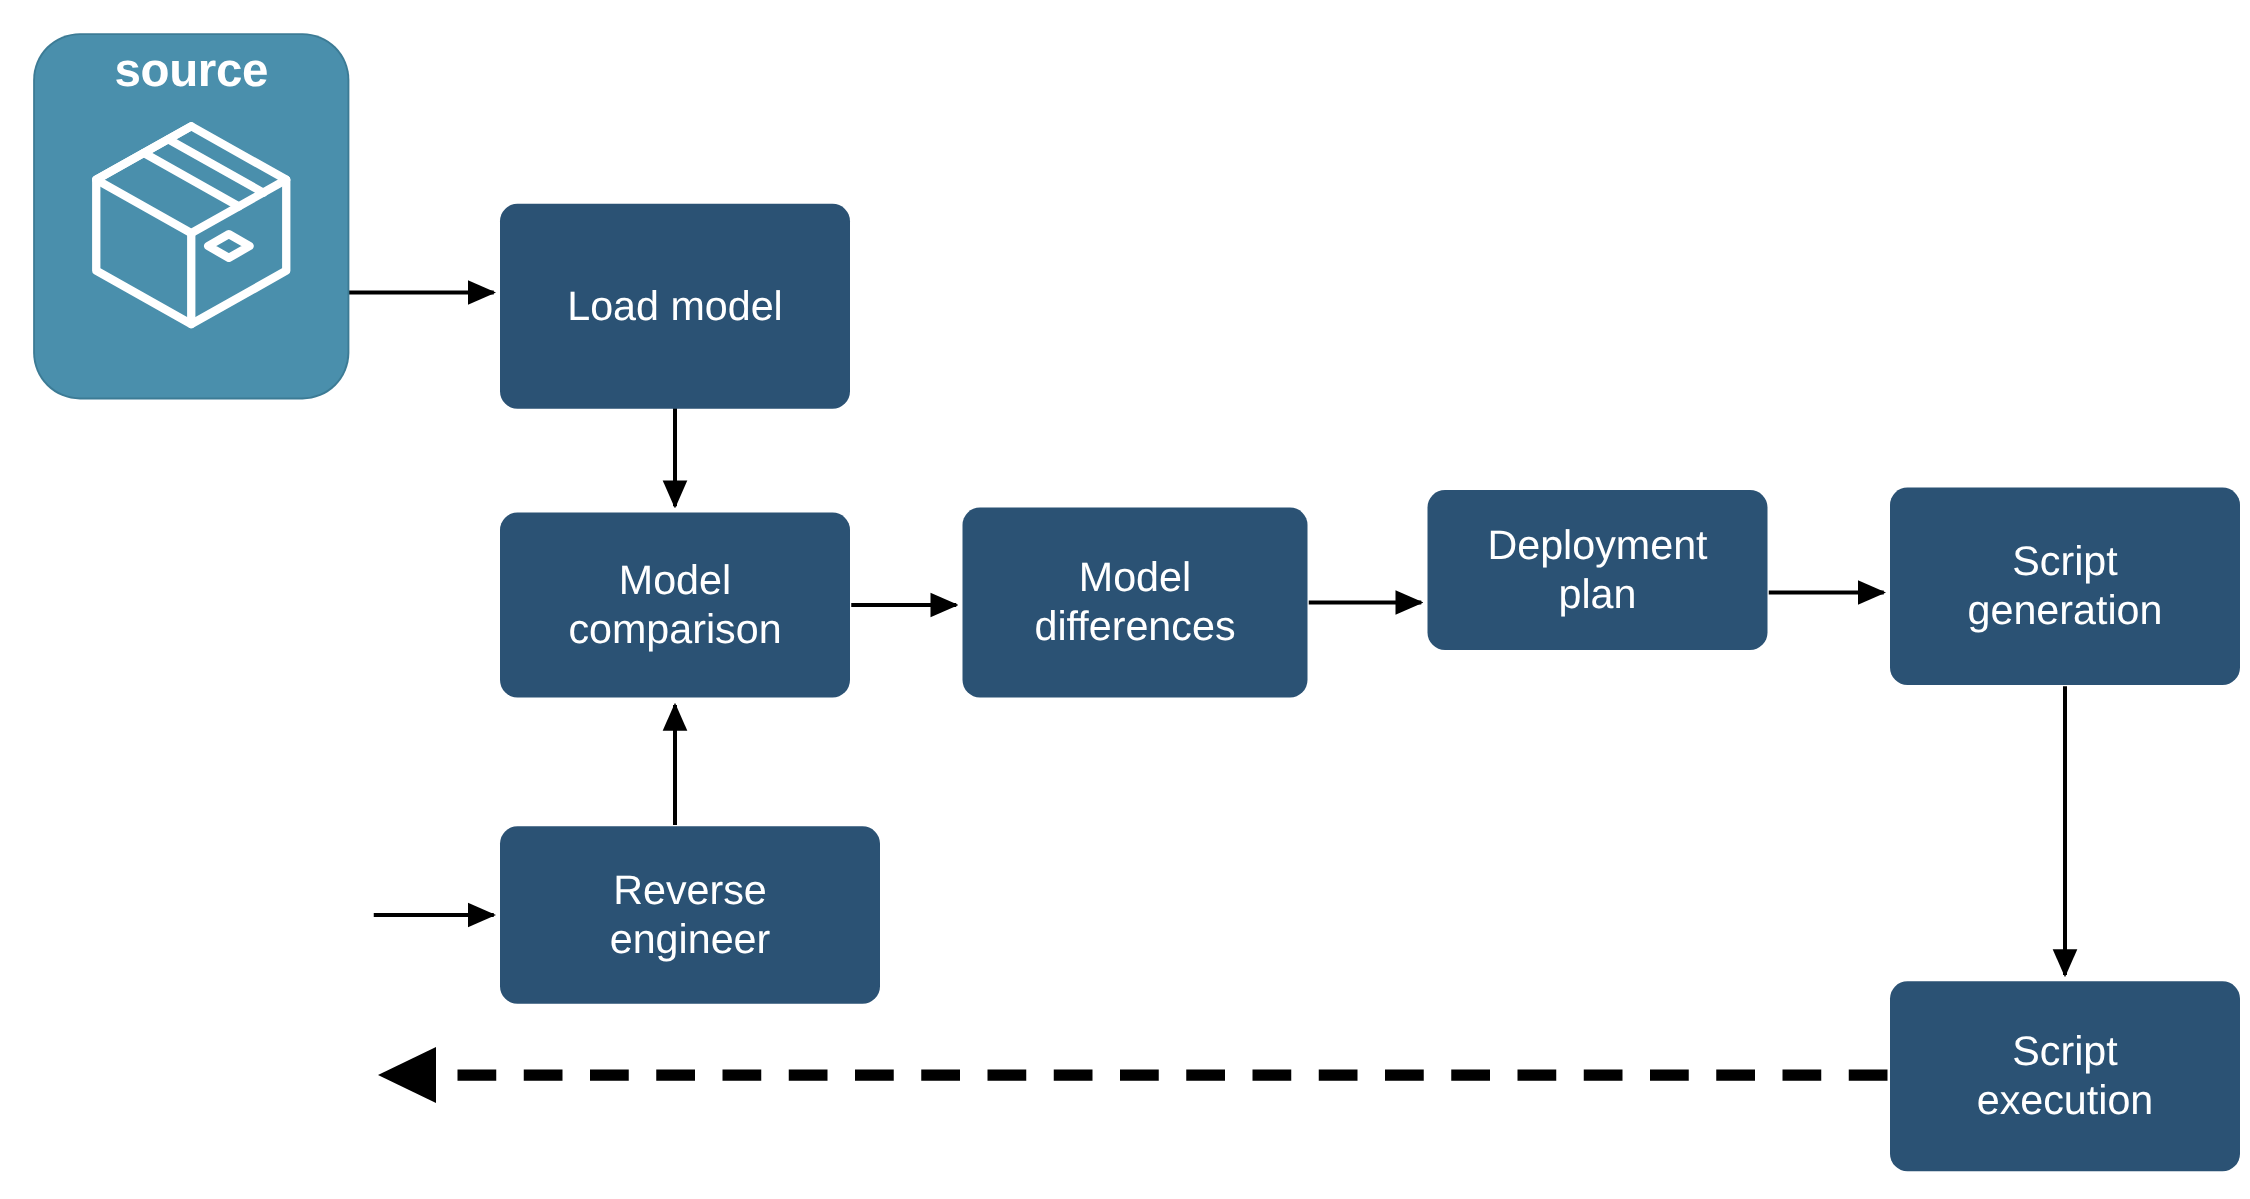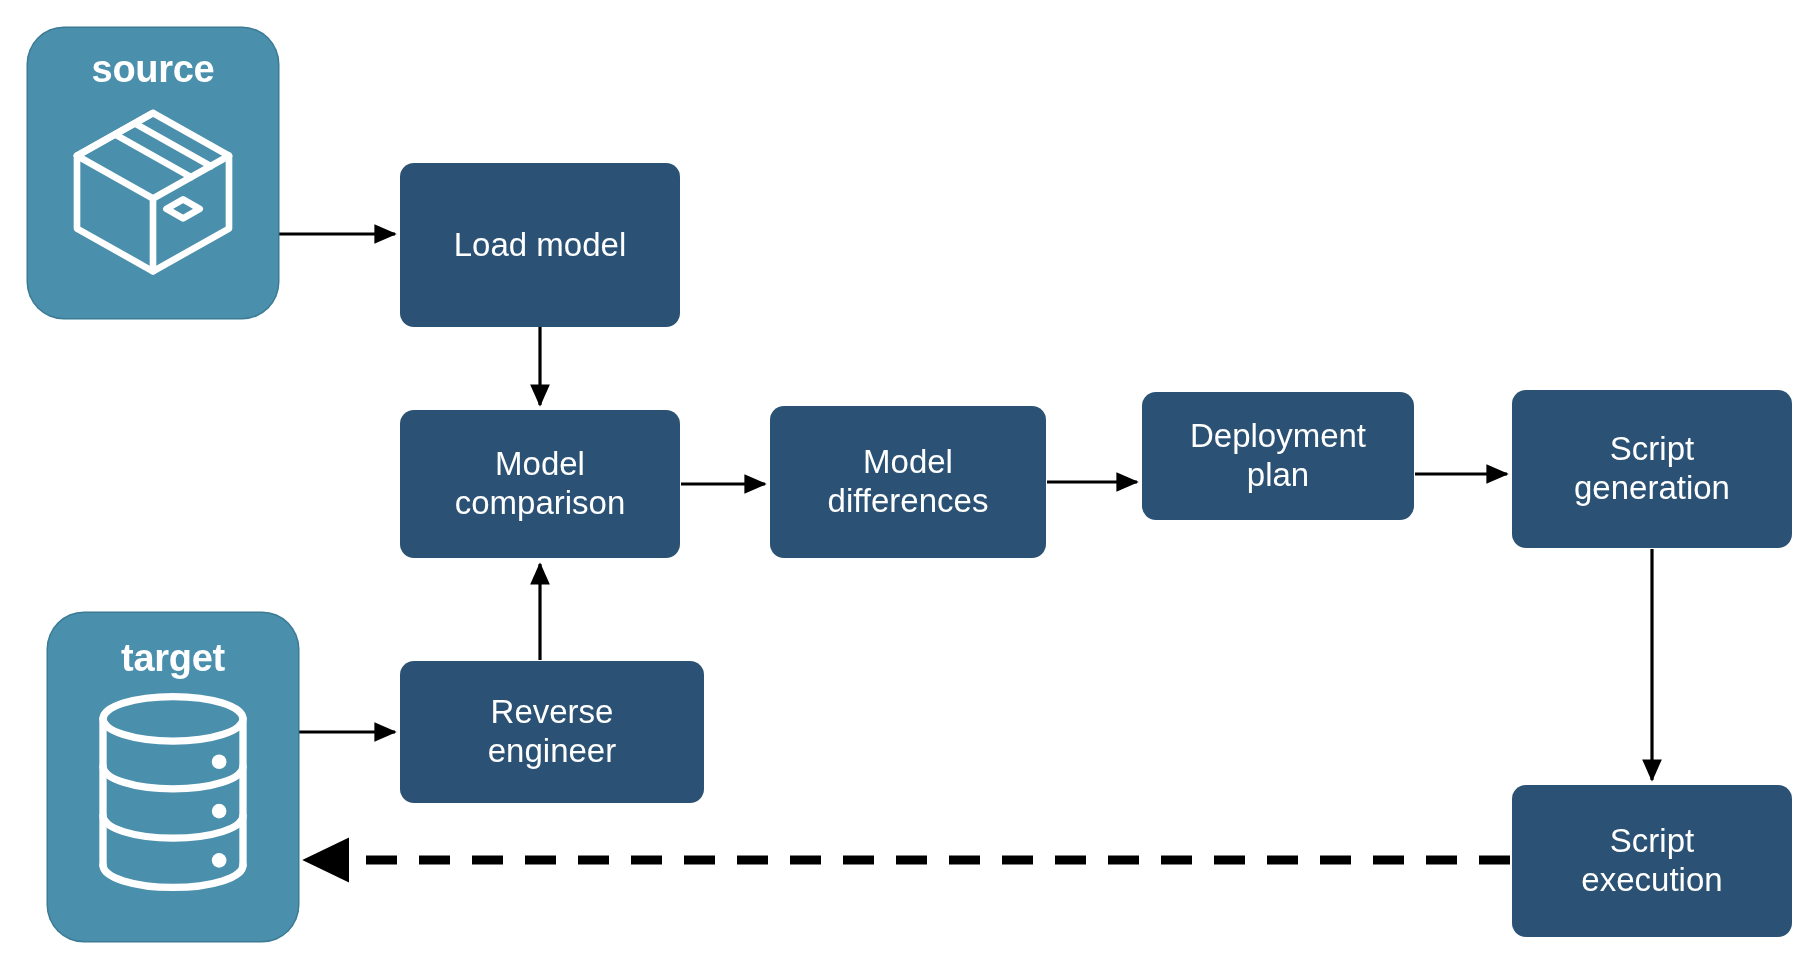--- a/index.html
+++ b/index.html
@@ -93,21 +93,21 @@
 
     <line x1="1652" y1="549" x2="1652" y2="780" stroke="#000000" stroke-width="3.2" marker-end="url(#ah)"></line>
 
     <line x1="299" y1="732" x2="395" y2="732" stroke="#000000" stroke-width="3.2" marker-end="url(#ah)"></line>
 
     <line x1="540" y1="660" x2="540" y2="564" stroke="#000000" stroke-width="3.2" marker-end="url(#ah)"></line>
 
     <line x1="1510" y1="860" x2="306" y2="860" stroke="#000000" stroke-width="9" stroke-dasharray="31 22" marker-end="url(#ahbig)"></line>
   </svg>
 
-  <div class="endpoint" id="ep-source" style="left:28px; top:28px; width:250px; height:290px; padding-top:22px;">
+  <div class="endpoint" id="ep-source" style="left:28px; top:28px; width:250px; height:290px; padding-top:10px;">
     <div class="endpoint-label">source</div>
     <svg class="endpoint-icon" width="190" height="190" viewBox="0 0 120 120" style="margin-top:6px;" xmlns="http://www.w3.org/2000/svg">
       <g fill="none" stroke="#ffffff" stroke-width="4.2" stroke-linejoin="round" stroke-linecap="round">
 
         <path d="M60 12 L108 39 L108 85 L60 112 L12 85 L12 39 Z"></path>
 
         <path d="M12 39 L60 66 L108 39"></path>
 
         <path d="M60 66 L60 112"></path>
 
@@ -118,36 +118,20 @@
         <path d="M60 12 L12 39"></path>
         <path d="M83 25 L35 52" stroke-opacity="0"></path>
 
         <path d="M48.5 18.6 L96.5 45.6"></path>
 
         <path d="M79 66.5 L89.5 72.5 L79 78.5 L68.5 72.5 Z"></path>
       </g>
     </svg>
   </div>
 
-  <div class="endpoint" id="ep-target" style="left:48px; top:613px; width:250px; height:328px; padding-top:26px;">
-    <div class="endpoint-label">target</div>
-    <svg class="endpoint-icon" width="178" height="210" viewBox="0 0 110 132" style="margin-top:10px;" xmlns="http://www.w3.org/2000/svg">
-      <g fill="none" stroke="#ffffff" stroke-width="4.6" stroke-linejoin="round" stroke-linecap="round">
-        <ellipse cx="55" cy="20" rx="44" ry="14"></ellipse>
-        <path d="M11 20 L11 112"></path>
-        <path d="M99 20 L99 112"></path>
-        <path d="M11 112 A44 14 0 0 0 99 112"></path>
-        <path d="M11 50 A44 14 0 0 0 99 50"></path>
-        <path d="M11 81 A44 14 0 0 0 99 81"></path>
-      </g>
-      <circle cx="84" cy="47" r="4.6" fill="#ffffff"></circle>
-      <circle cx="84" cy="78" r="4.6" fill="#ffffff"></circle>
-      <circle cx="84" cy="109" r="4.6" fill="#ffffff"></circle>
-    </svg>
-  </div>
 
   <div class="pbox" style="left:400px; top:163px; width:280px; height:164px;">
     <span>Load model</span>
   </div>
 
   <div class="pbox" style="left:400px; top:410px; width:280px; height:148px;">
     <span>Model
 comparison</span>
   </div>
 

